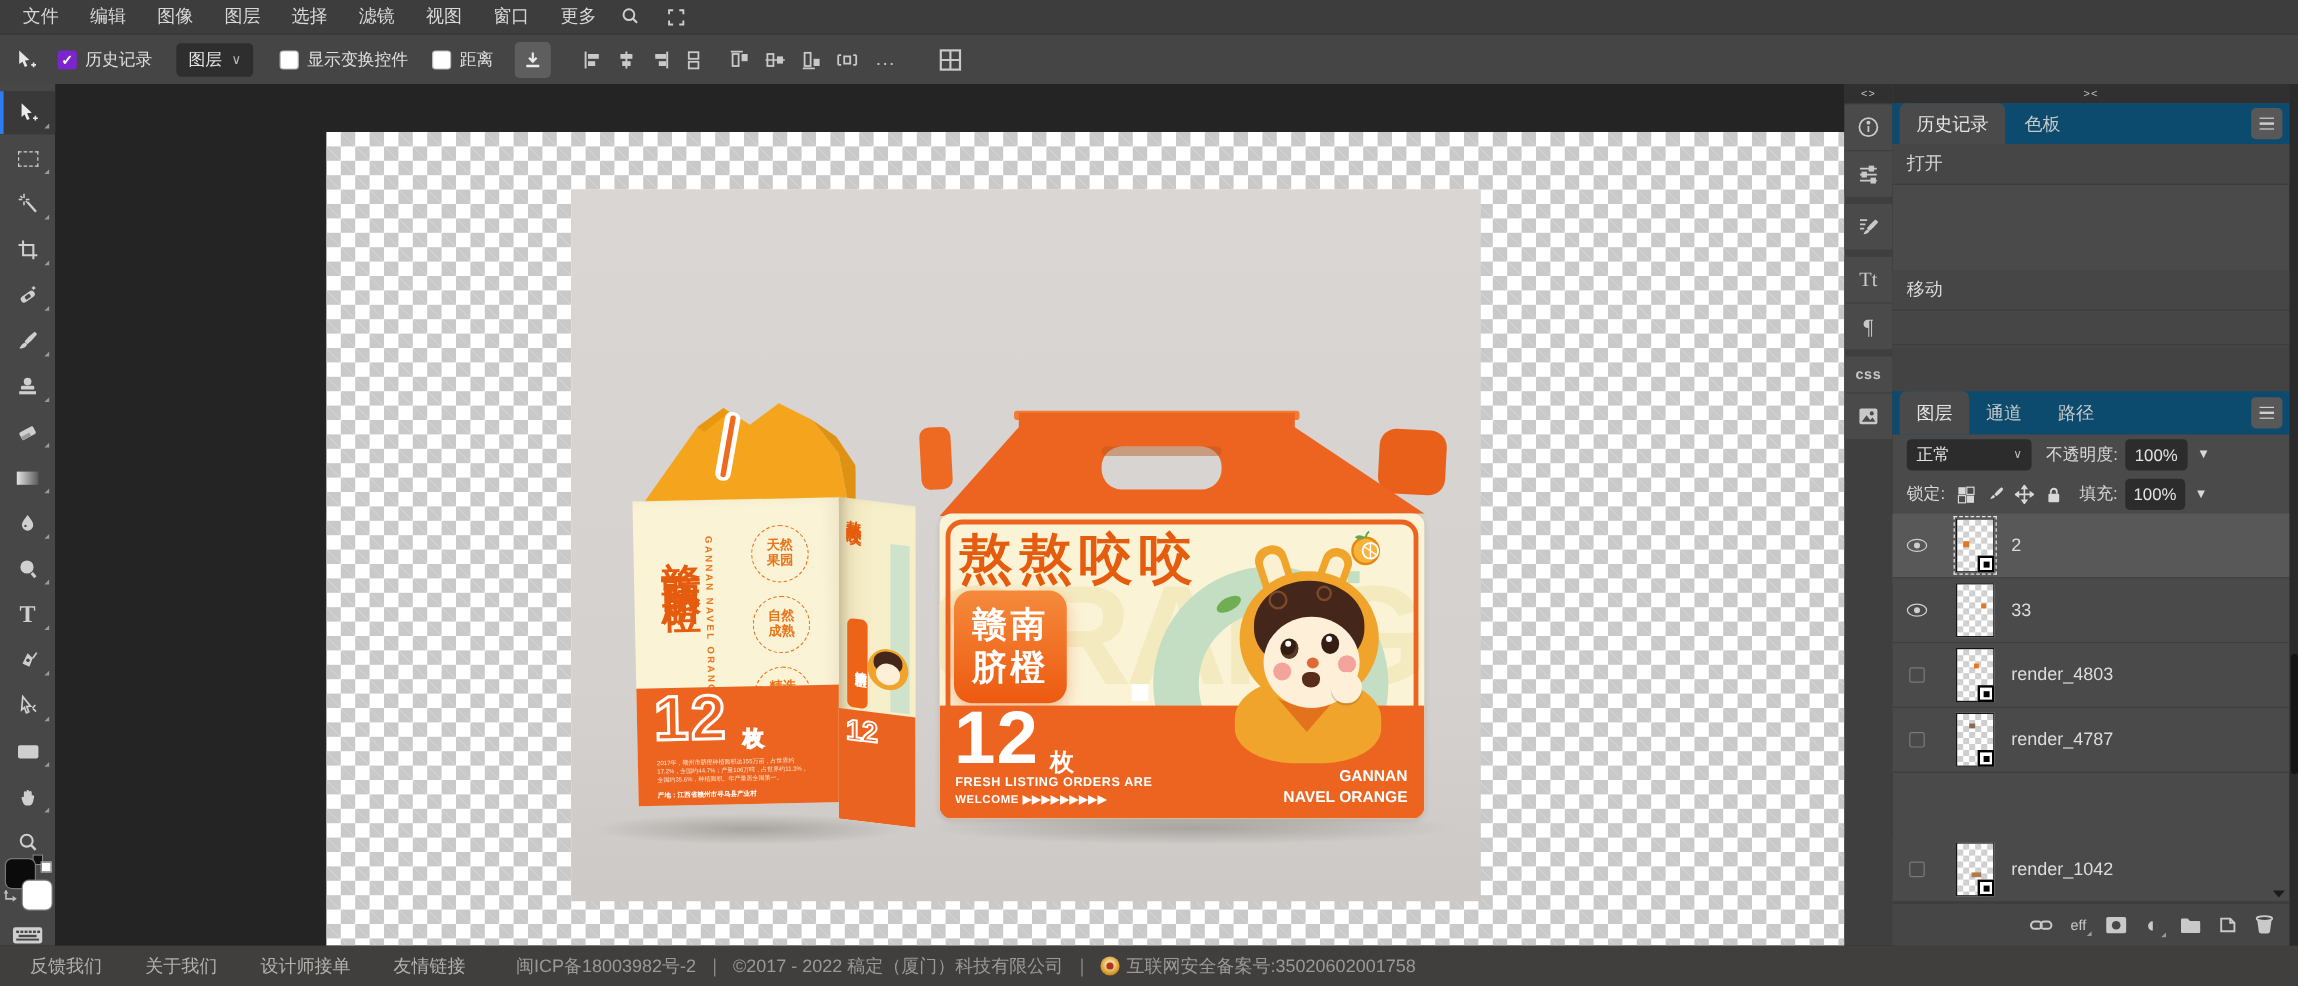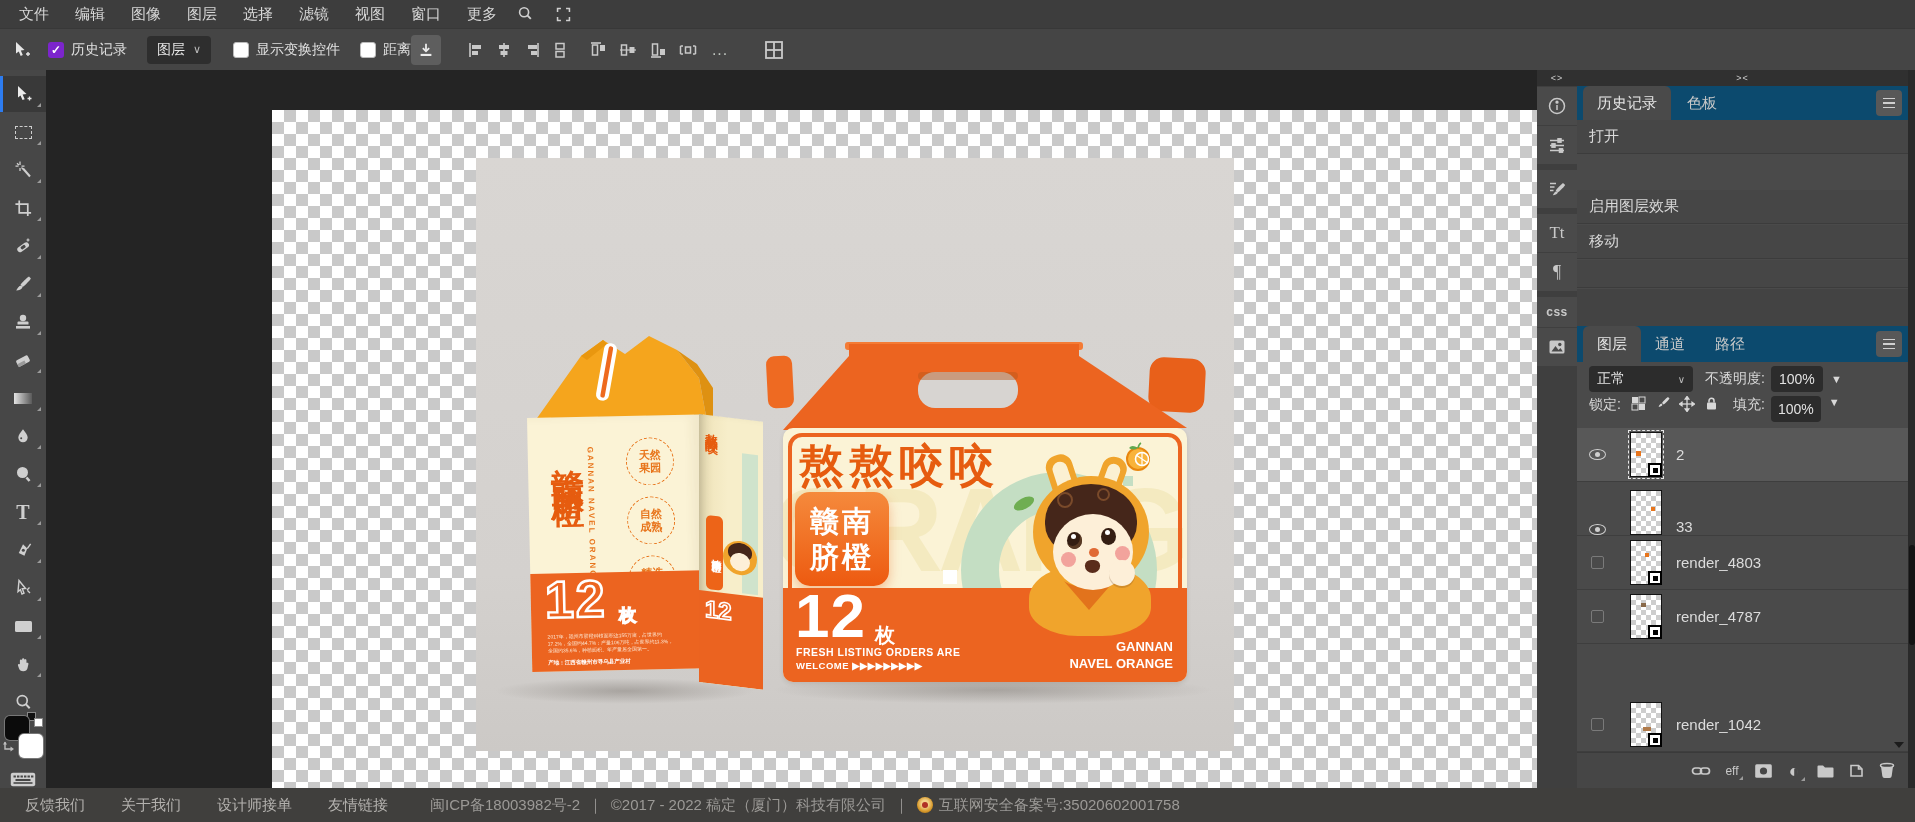--- a/index.html
+++ b/index.html
@@ -137,21 +137,21 @@
     </span>
     <span class="chk on">✓</span>
     <span style="margin-right:20px;">历史记录</span>
     <div class="opt-dd" style="margin-right:22px;">
       <span>图层</span>
       <span style="font-size:11px;color:#bdbdbd;">∨</span>
     </div>
     <span class="chk off"></span>
     <span style="margin-right:20px;">显示变换控件</span>
     <span class="chk off"></span>
-    <span style="">距离</span>
+    <span style="margin-right:18px;">距离</span>
     <div class="opt-btn" style="background:#5e5e5e;margin-right:24px;">
       <svg width="18" height="18" viewBox="0 0 20 20" stroke="currentColor" fill="none">
           <path d="M10 3 V11" stroke-width="2"></path>
           <path d="M6.5 8 L10 11.5 L13.5 8" stroke-width="2"></path>
           <path d="M4 15.5 H16" stroke-width="2.4"></path>
         </svg>
     </div>
     <span class="ali">
         <svg width="20" height="20" viewBox="0 0 20 20">
           <line x1="4" y1="3" x2="4" y2="17" stroke="currentColor" stroke-width="1.6"></line>
@@ -518,23 +518,20 @@
       <div class="ptab" style="left:96px;">色板</div>
       <div class="burger" style="right:6px;top:4px;">
           <i></i>
           <i></i>
           <i></i>
         </div>
     </div>
     <div class="hrow" style="top:50px;">
         <span>打开</span>
       </div>
-    <div class="hrow" style="top:120px;">
-        <span>启用图层效果</span>
-      </div>
     <div class="hrow" style="top:155px;">
         <span>移动</span>
       </div>
     <div class="hrow" style="top:190px;height:28px;"></div>
     <div class="abs" style="left:0;top:219px;width:331px;height:37px;background:#434343;"></div>
 
     <div class="ptabs" style="top:256px;height:36px;">
       <div class="ptab active" style="left:6px;">图层</div>
       <div class="ptab" style="left:64px;">通道</div>
       <div class="ptab" style="left:124px;">路径</div>
@@ -546,21 +543,21 @@
     </div>
     <div class="abs" style="left:0;top:292px;width:331px;height:34px;display:flex;align-items:center;">
       <div class="dd-box" style="margin-left:12px;width:104px;justify-content:space-between;">
           <span>正常</span>
           <span style="font-size:10px;color:#bdbdbd;">∨</span>
         </div>
       <span style="margin-left:12px;font-size:14px;color:#d8d8d8;">不透明度:</span>
       <div class="dd-box" style="margin-left:6px;width:52px;justify-content:center;">100%</div>
       <span style="margin-left:8px;font-size:11px;color:#d8d8d8;">▼</span>
     </div>
-    <div class="abs" style="left:0;top:326px;width:331px;height:32px;display:flex;">
+    <div class="abs" style="left:0;top:326px;width:331px;height:32px;display:flex;align-items:center;">
       <span style="margin-left:12px;font-size:14px;color:#d8d8d8;">锁定:</span>
       <span style="margin-left:10px;">
           <svg width="15" height="15" viewBox="0 0 15 15">
             <rect x="1" y="1" width="6" height="6" fill="#d8d8d8"></rect>
             <rect x="8" y="8" width="6" height="6" fill="#d8d8d8"></rect>
             <rect x="8" y="1" width="6" height="6" fill="none" stroke="#d8d8d8"></rect>
             <rect x="1" y="8" width="6" height="6" fill="none" stroke="#d8d8d8"></rect>
           </svg>
         </span>
       <span style="margin-left:9px;">
@@ -595,21 +592,21 @@
           <span class="eye"></span>
         </span>
       <span class="thumb sel">
           <span class="speck" style="left:5px;top:18px;"></span>
           <span class="so-badge">
             <i></i>
           </span>
         </span>
       <span class="lname">2</span>
     </div>
-    <div class="lrow" style="top:412px;align-items:flex-end;">
+    <div class="lrow" style="top:412px;">
       <span style="width:40px;display:flex;justify-content:center;">
           <span class="eye"></span>
         </span>
       <span class="thumb">
           <span class="speck" style="right:6px;top:16px;width:4px;height:4px;"></span>
         </span>
       <span class="lname">33</span>
     </div>
     <div class="lrow" style="top:466px;">
       <span style="width:40px;display:flex;justify-content:center;">

